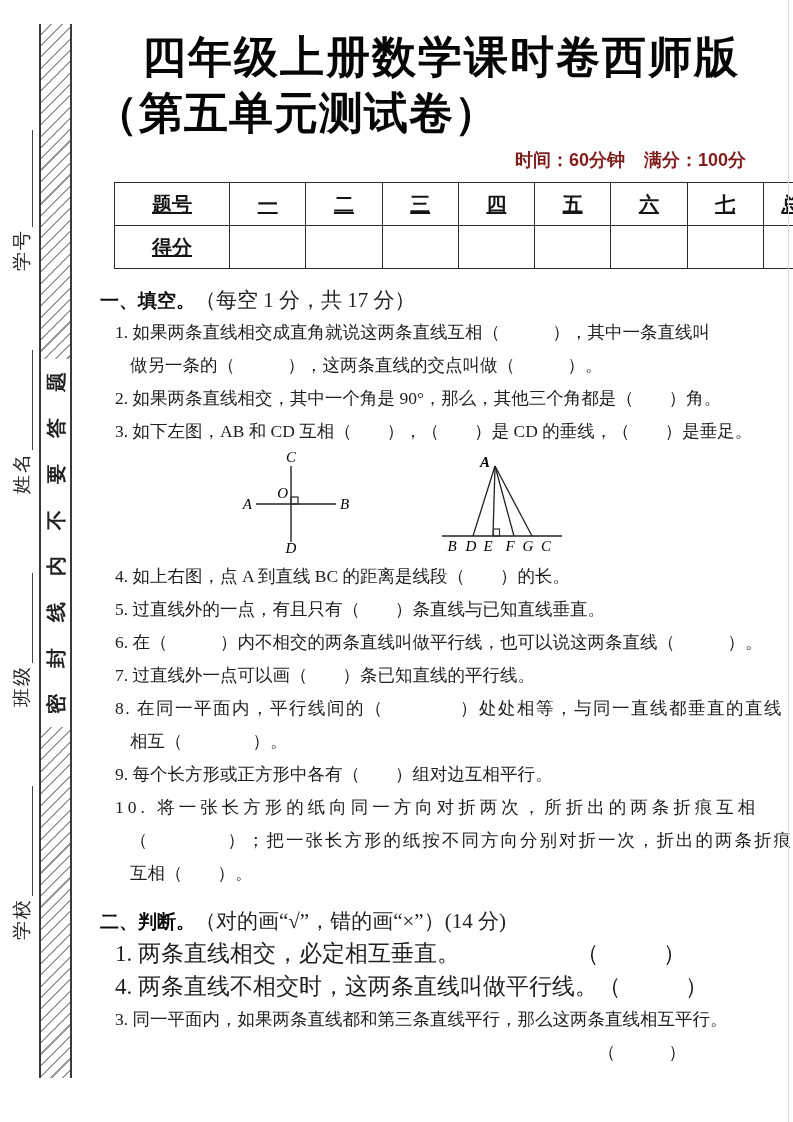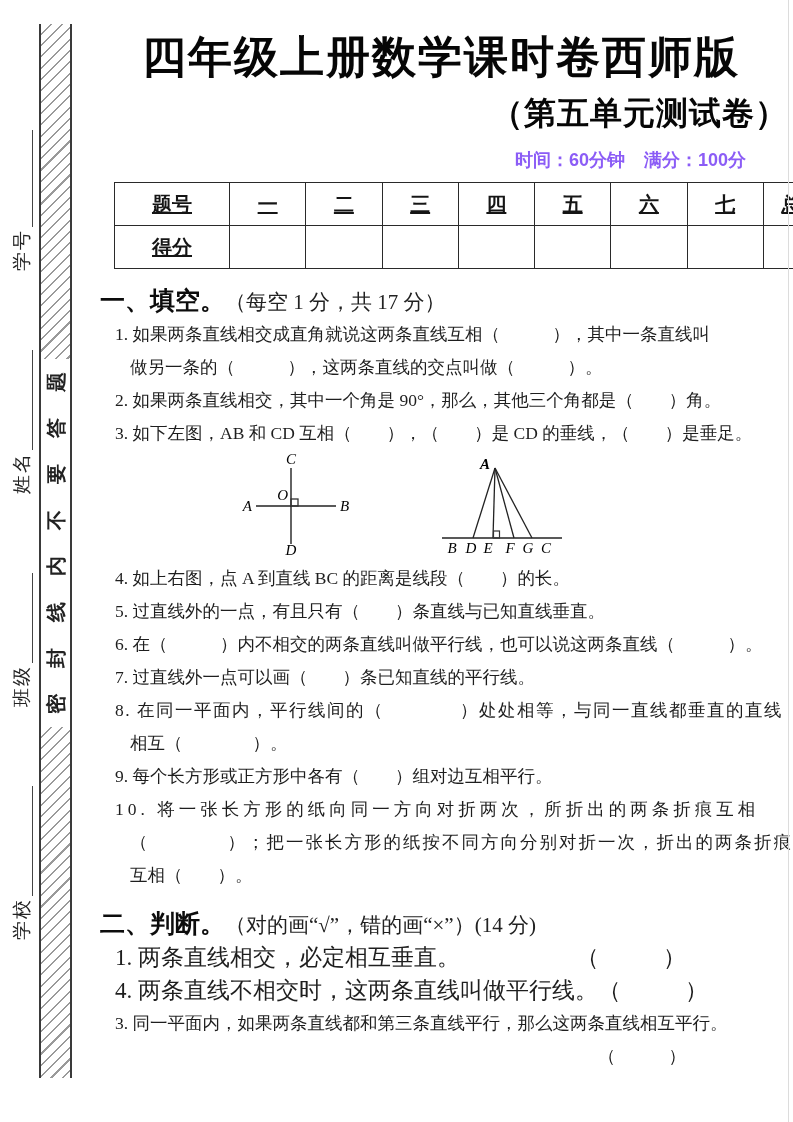--- a/index.html
+++ b/index.html
@@ -30,38 +30,38 @@
     height:46px;width:100%;display:flex;align-items:center;justify-content:center;
     transform:rotate(-90deg);font-size:20px;font-weight:bold;color:#222;
   }
   
   .main{position:absolute;left:94px;top:12px;width:694px;}
   .title{
     margin:18px 0 0 0;text-align:center;font-family:"Liberation Sans",sans-serif;
     font-weight:bold;font-size:44px;line-height:54px;letter-spacing:2px;color:#060606;
   }
   .subtitle{
-    margin:6px 0 0 0;text-align:right;font-family:"Liberation Sans",sans-serif;
-    font-weight:bold;font-size:32px;line-height:46px;letter-spacing:1px;color:#060606;
+    margin:6px 0 0 0;text-align:left;font-family:"Liberation Sans",sans-serif;
+    font-weight:bold;font-size:44px;line-height:46px;letter-spacing:1px;color:#060606;
   }
   .meta{
     margin-top:12px;text-align:right;padding-right:42px;line-height:24px;
-    font-family:"Liberation Sans",sans-serif;font-weight:bold;font-size:18px;color:#8b5cf6;
+    font-family:"Liberation Sans",sans-serif;font-weight:bold;font-size:18px;color:#7f1d1d;
   }
   .meta .gap{margin-left:14px;}
   
   .score-table{
     border-collapse:collapse;margin:10px 0 0 20px;width:726px;table-layout:fixed;
     font-family:"Liberation Sans",sans-serif;font-weight:bold;font-size:20px;color:#151515;text-decoration:underline;
   }
   .score-table td{border:1.6px solid #2a2a2a;height:40px;text-align:center;vertical-align:middle;}
   .score-table td.first{width:112px;}
   
   .sec-head{margin-top:17px;line-height:28px;white-space:nowrap;padding-left:6px;}
-  .sec-title{font-family:"Liberation Sans",sans-serif;font-weight:bold;font-size:25px;color:#0c0c0c;}
+  .sec-title{font-family:"Liberation Sans",sans-serif;font-weight:bold;font-size:19px;color:#0c0c0c;}
   .sec-note{font-size:21px;color:#222;}
   .q{line-height:33px;font-size:17.5px;white-space:nowrap;color:#1e1e1e;}
   .ind1{padding-left:21px;font-family:Liberation Serif, serif;}
   .ind2{padding-left:36px;}
   .ls1{letter-spacing:1.5px;}
   .ls2{letter-spacing:4px;}
   .ls3{letter-spacing:2px;text-align:right;}
   
   .figures{display:flex;align-items:flex-start;margin:2px 0 4px 0;height:106px;}
   .fig-left{margin-left:148px;}

